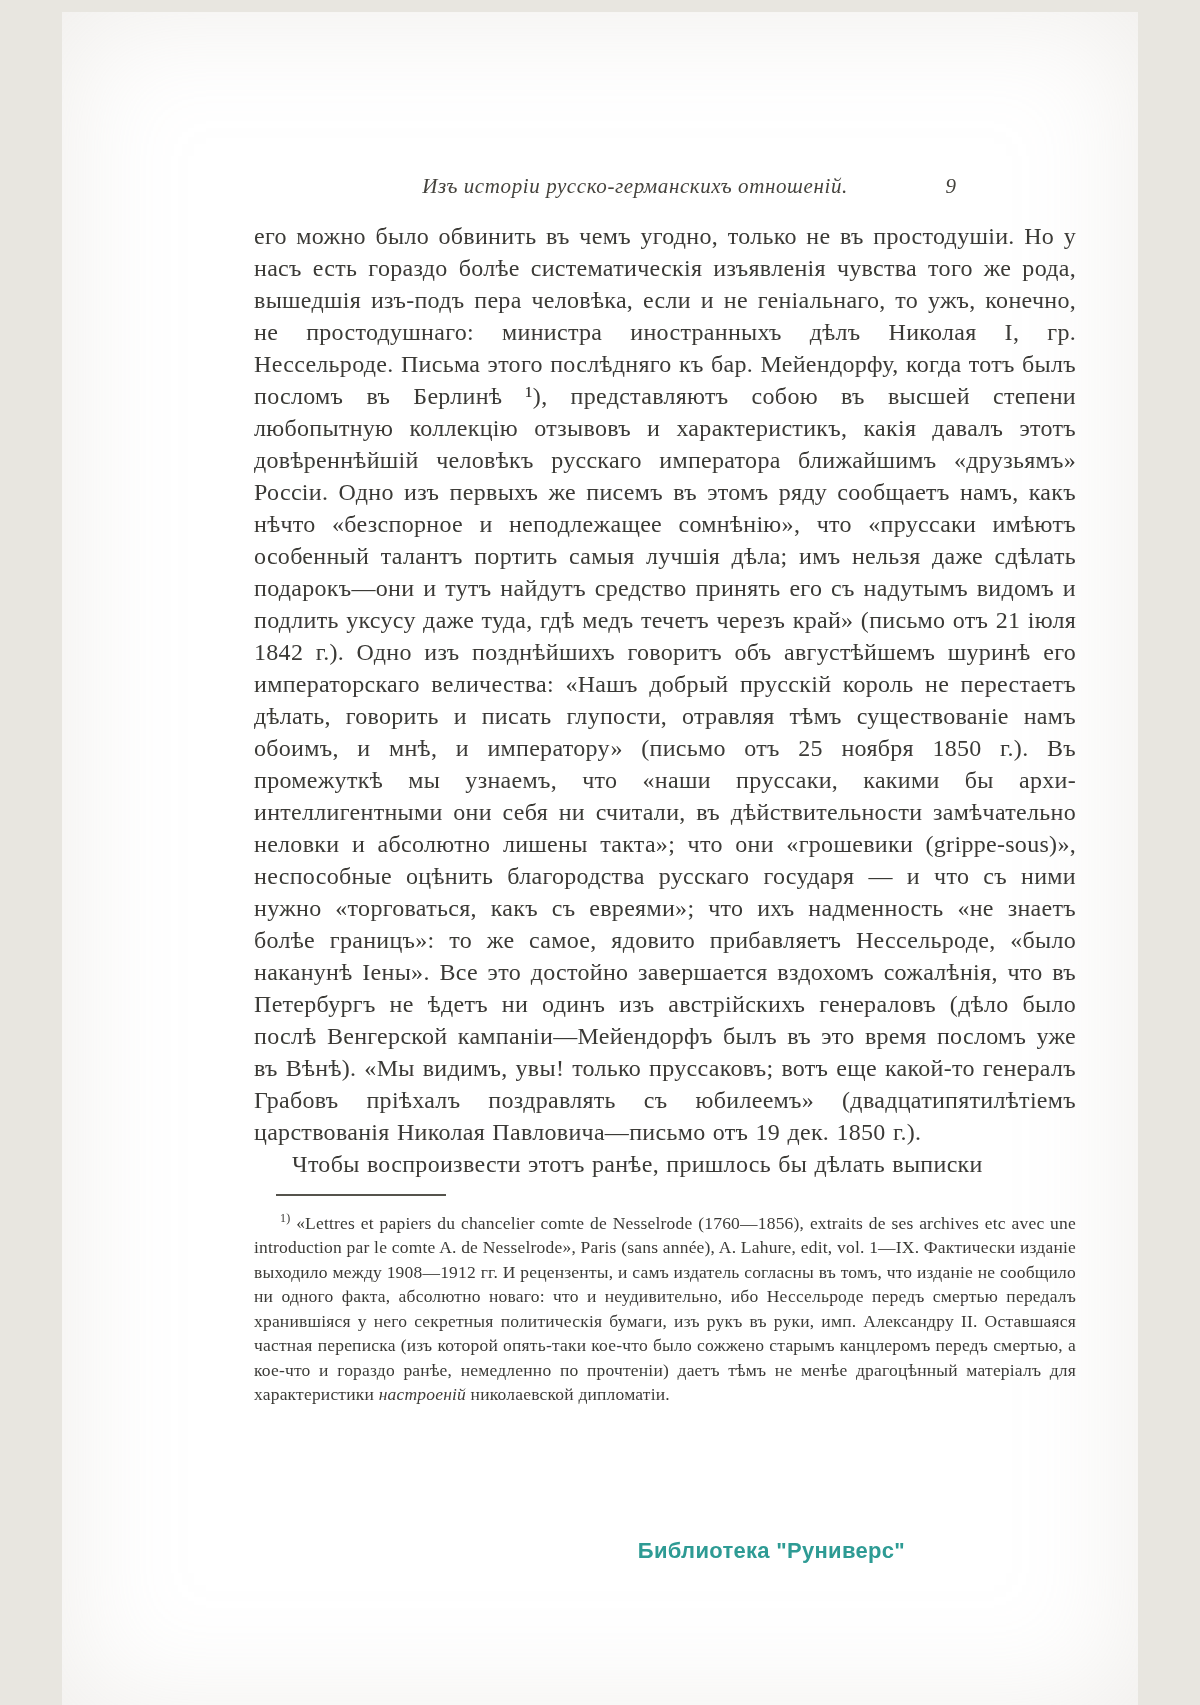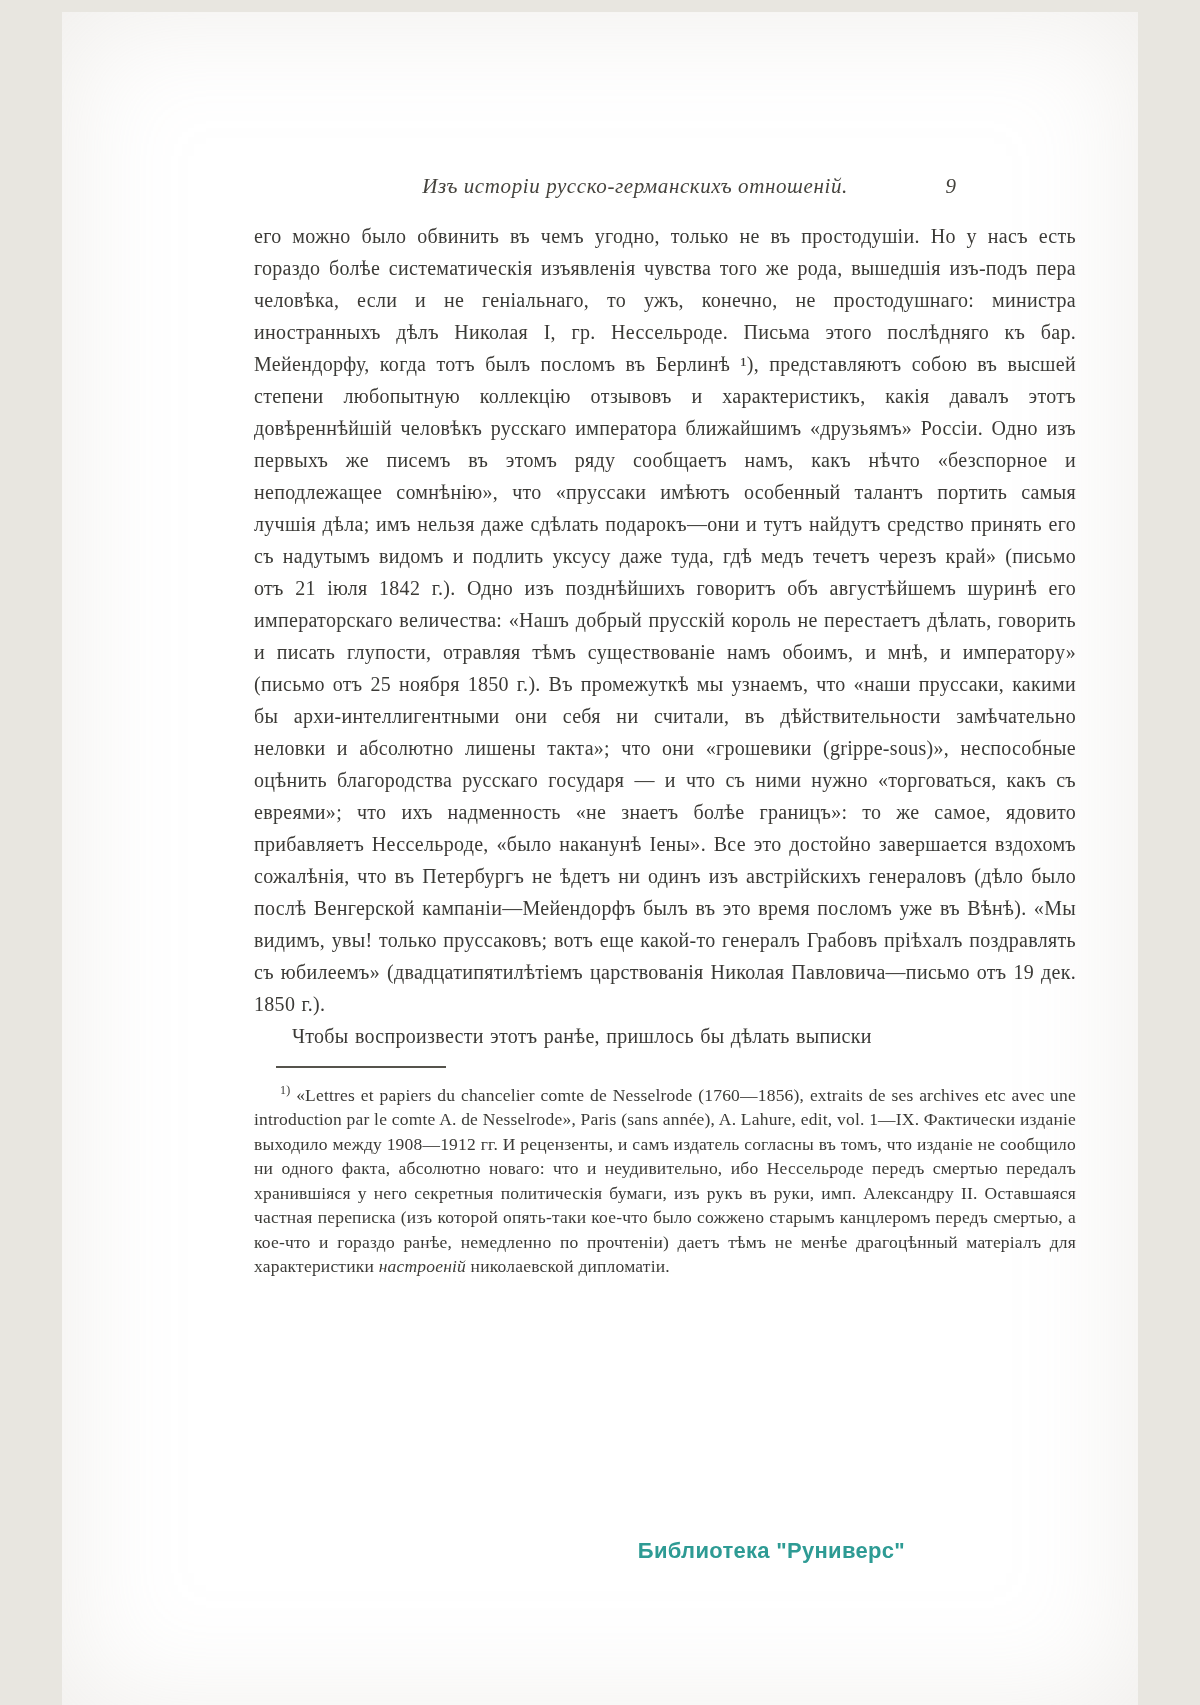--- a/index.html
+++ b/index.html
@@ -38,21 +38,21 @@
     letter-spacing: 0.6px;
     padding-right: 60px;
   }
   .page-number {
     position: absolute;
     right: 120px;
     top: 0;
   }
   .body-text {
     margin-top: 16px;
-    font-size: 20px;
+    font-size: 24px;
     line-height: 32px;
     text-align: justify;
     letter-spacing: 0.3px;
     word-spacing: 1px;
   }
   .para {
     margin: 0;
   }
   .para.no-indent {
     text-indent: 0;

